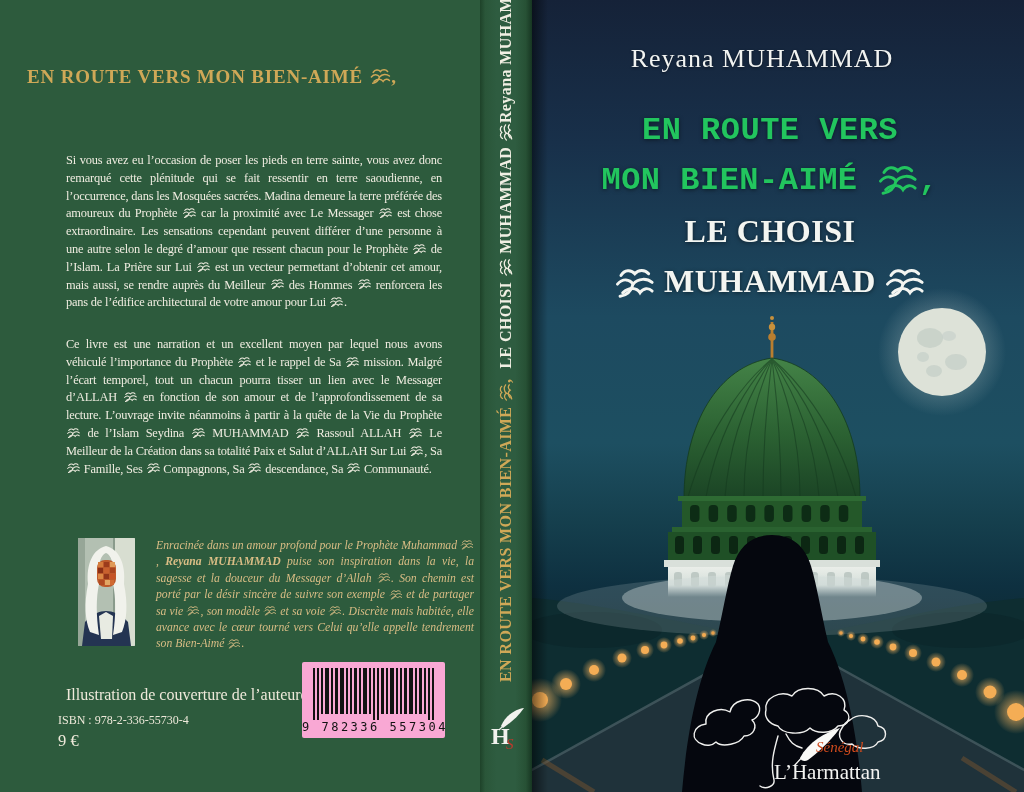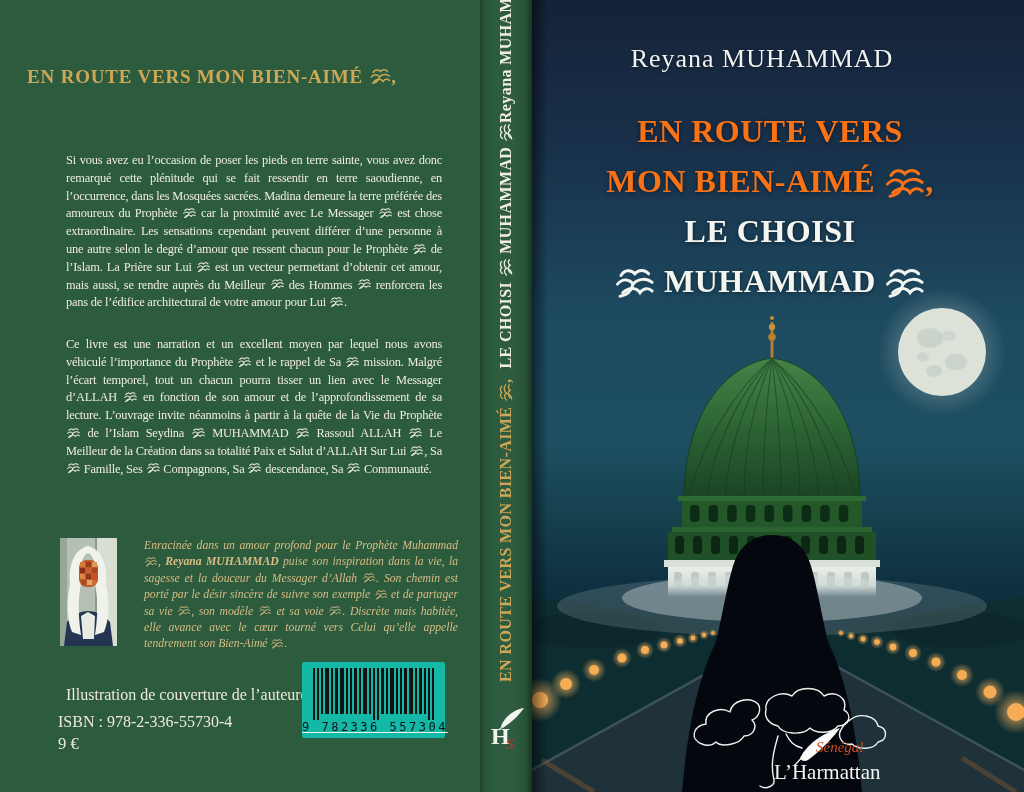--- a/index.html
+++ b/index.html
@@ -9,32 +9,32 @@
   .back{position:absolute;left:0;top:0;width:480px;height:792px;
         background:#2d5b3d;color:#f2efe2;}
   .bc-title{position:absolute;top:62px;left:0;width:424px;text-align:center;
             font-weight:bold;font-size:19px;letter-spacing:.8px;line-height:29px;}
   .bc-title .t1{color:#cfa857;}
   .bc-title .t2{color:#f6f3ea;}
   .bc-p{position:absolute;left:66px;width:376px;margin:0;text-align:justify;
         font-size:12.4px;line-height:17.8px;letter-spacing:-.2px;color:#efece0;}
   .p1{top:152px;}
   .p2{top:336px;}
-  .bc-bio{position:absolute;left:60px;top:538px;width:398px;display:flex;gap:27px;}
+  .bc-bio{position:absolute;left:78px;top:538px;width:398px;display:flex;gap:21px;}
   .photo{flex:none;width:57px;height:108px;border-radius:1px;overflow:hidden;}
   .photo svg{display:block;width:57px;height:108px;}
   .bio-text{margin:0;width:318px;font-style:italic;font-size:11.7px;line-height:16.4px;
             text-align:justify;color:#d9bd85;}
   .bio-text b{font-weight:bold;}
   .bc-footer{position:absolute;left:58px;top:686px;color:#eee9da;}
   .bc-note{font-size:16px;margin-left:8px;}
-  .bc-isbn{margin-top:9px;font-size:16px;}
+  .bc-isbn{margin-top:9px;font-size:12px;}
   .bc-price{margin-top:3px;font-size:16.5px;}
   .barcode{position:absolute;left:302px;top:662px;width:143px;height:76px;
-           background:#14b8a6;border-radius:2px;text-decoration:underline;}
+           background:#f9a8d4;border-radius:2px;}
   .barcode svg{display:block;width:143px;height:54px;margin-top:5px;}
   .bc-num{font-family:"DejaVu Sans Mono",monospace;font-size:12px;color:#131313;
           text-align:center;letter-spacing:2.5px;margin-top:-1px;white-space:nowrap;}
   
   .spine{position:absolute;left:480px;top:0;width:52px;height:792px;overflow:hidden;
     background:linear-gradient(90deg,#1e4229 0,#2a5639 10%,#2e5c40 32%,#2e5c40 68%,#275135 88%,#173622 100%);}
   .spine-rot{position:absolute;left:0;top:0;width:792px;height:52px;
     transform-origin:0 0;transform:rotate(-90deg) translateX(-792px);
     display:flex;align-items:center;white-space:nowrap;
     font-weight:bold;font-size:16px;letter-spacing:.4px;
@@ -49,21 +49,21 @@
          background:#152238;}
   .scene{position:absolute;left:0;top:0;width:492px;height:792px;}
   .fc-author{position:absolute;top:44px;left:0;width:492px;text-align:center;
              padding-right:32px;box-sizing:border-box;
              font-size:26px;letter-spacing:1px;color:#f1f3f1;
              text-shadow:0 1px 3px rgba(0,0,0,.45);}
   .fc-title{position:absolute;top:106px;left:0;width:492px;text-align:center;
             padding-right:16px;box-sizing:border-box;
             font-weight:bold;font-size:32px;line-height:50px;letter-spacing:.5px;
             text-shadow:0 1px 4px rgba(0,0,0,.5);}
-  .fc-title .gold{color:#f97316;}
+  .fc-title .gold{color:#22c55e;font-family:Liberation Mono, monospace;}
   .fc-title .white{color:#f3f5f1;}
   .fc-title .saw{width:1.3em;height:1.15em;vertical-align:-0.28em;}
   .fc-logo{position:absolute;left:150px;top:680px;width:232px;height:112px;}
   .fc-logo svg{display:block;width:232px;height:112px;}
   
   .saw{display:inline-block;width:1.2em;height:.95em;vertical-align:-0.12em;}
   .saw svg{display:block;width:100%;height:100%;}
 </style>
 </head>
 <body>

